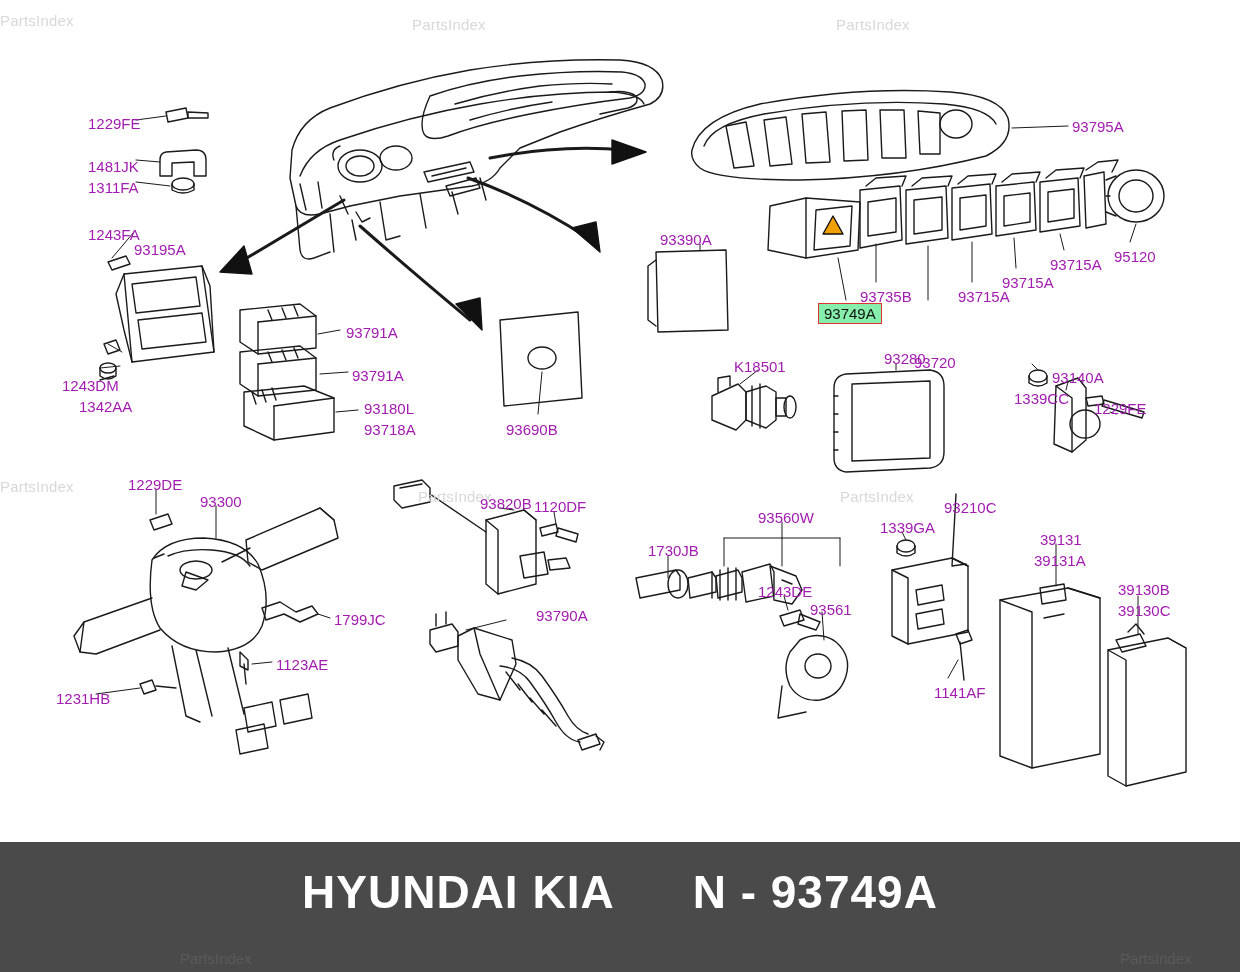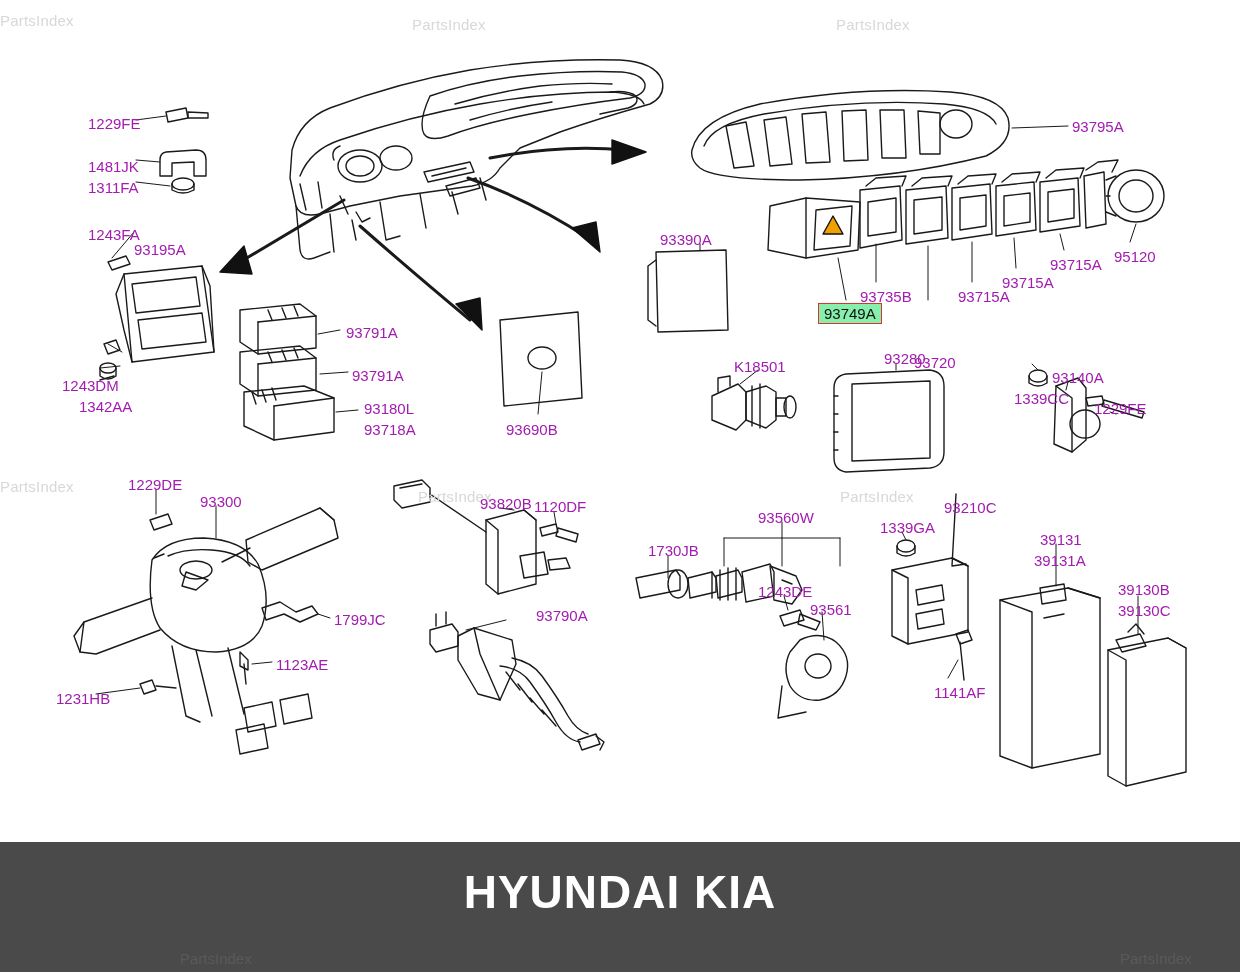--- a/index.html
+++ b/index.html
@@ -383,16 +383,17 @@
   <div class="lbl" style="left:934px;top:684px;">1141AF</div>
   <div class="lbl" style="left:1040px;top:531px;">39131</div>
   <div class="lbl" style="left:1034px;top:552px;">39131A</div>
   <div class="lbl" style="left:1118px;top:581px;">39130B</div>
   <div class="lbl" style="left:1118px;top:602px;">39130C</div>
 </div>
 
 <div id="footer">
   <div class="inner">
     <span class="brand">HYUNDAI  KIA</span>
+    <span class="ncode">N - 93749A</span>
   </div>
   <div class="wm-footer" style="left:180px;top:108px;">PartsIndex</div>
   <div class="wm-footer" style="left:1120px;top:108px;">PartsIndex</div>
 </div>
 
 </body></html>

